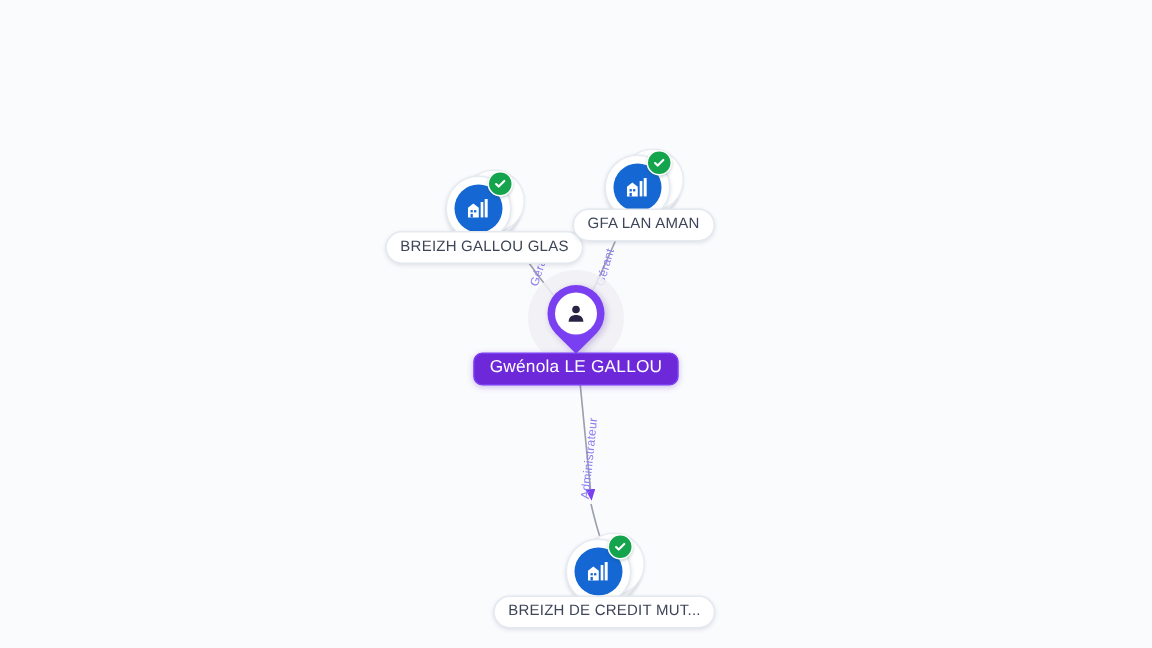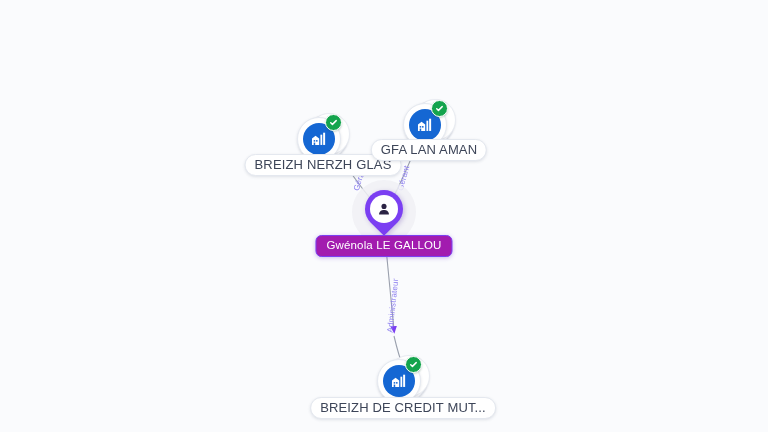--- a/index.html
+++ b/index.html
@@ -138,27 +138,27 @@
   
   .node-label {
     position: absolute;
     transform: translateX(-50%);
     white-space: nowrap;
     background: #ffffff;
     color: #3d4558;
     border: 1px solid #e4e8ef;
     border-radius: 11px;
     padding: 3px 9px 4px 9px;
-    font-size: 13px;
+    font-size: 10px;
     line-height: 13px;
     letter-spacing: .15px;
     box-shadow: 0 1px 3px rgba(60,72,100,.14);
   }
   .node-label.primary {
-    background: #a21caf;
+    background: #6d28d9;
     color: #ffffff;
     border-color: #7b3ff2;
     border-radius: 6px;
     font-size: 11.5px;
     padding: 3px 10px 4px 10px;
     box-shadow: 0 1px 4px rgba(100,50,200,.32);
   }
 
   
   .edge-label {
@@ -215,21 +215,21 @@
             <rect x="14.6" y="3.0" width="2.2" height="13.6" fill="#ffffff"></rect>
           </svg>
         </div>
       </div>
       <div class="verified-badge">
         <svg width="9" height="9" viewBox="0 0 12 12" aria-hidden="true">
           <path d="M2.3 6.3 L4.6 8.5 L9.6 3.5" fill="none" stroke="#ffffff" stroke-width="1.9" stroke-linecap="round" stroke-linejoin="round"></path>
         </svg>
       </div>
     </div>
-    <div class="node-label" style="left:0px; top:17px;">BREIZH NERZH GLAS</div>
+    <div class="node-label" style="left:0px; top:17px;">BREIZH GALLOU GLAS</div>
   </div>
 
   <div class="node" style="left:429px; top:123px;">
     <div class="org-node-visual">
       <div class="deck deck-1"></div>
       <div class="deck deck-2"></div>
       <div class="deck deck-3"></div>
       <div class="org-disc-outer">
         <div class="org-disc-inner">
           <svg width="18" height="18" viewBox="0 0 20 20" aria-hidden="true">

